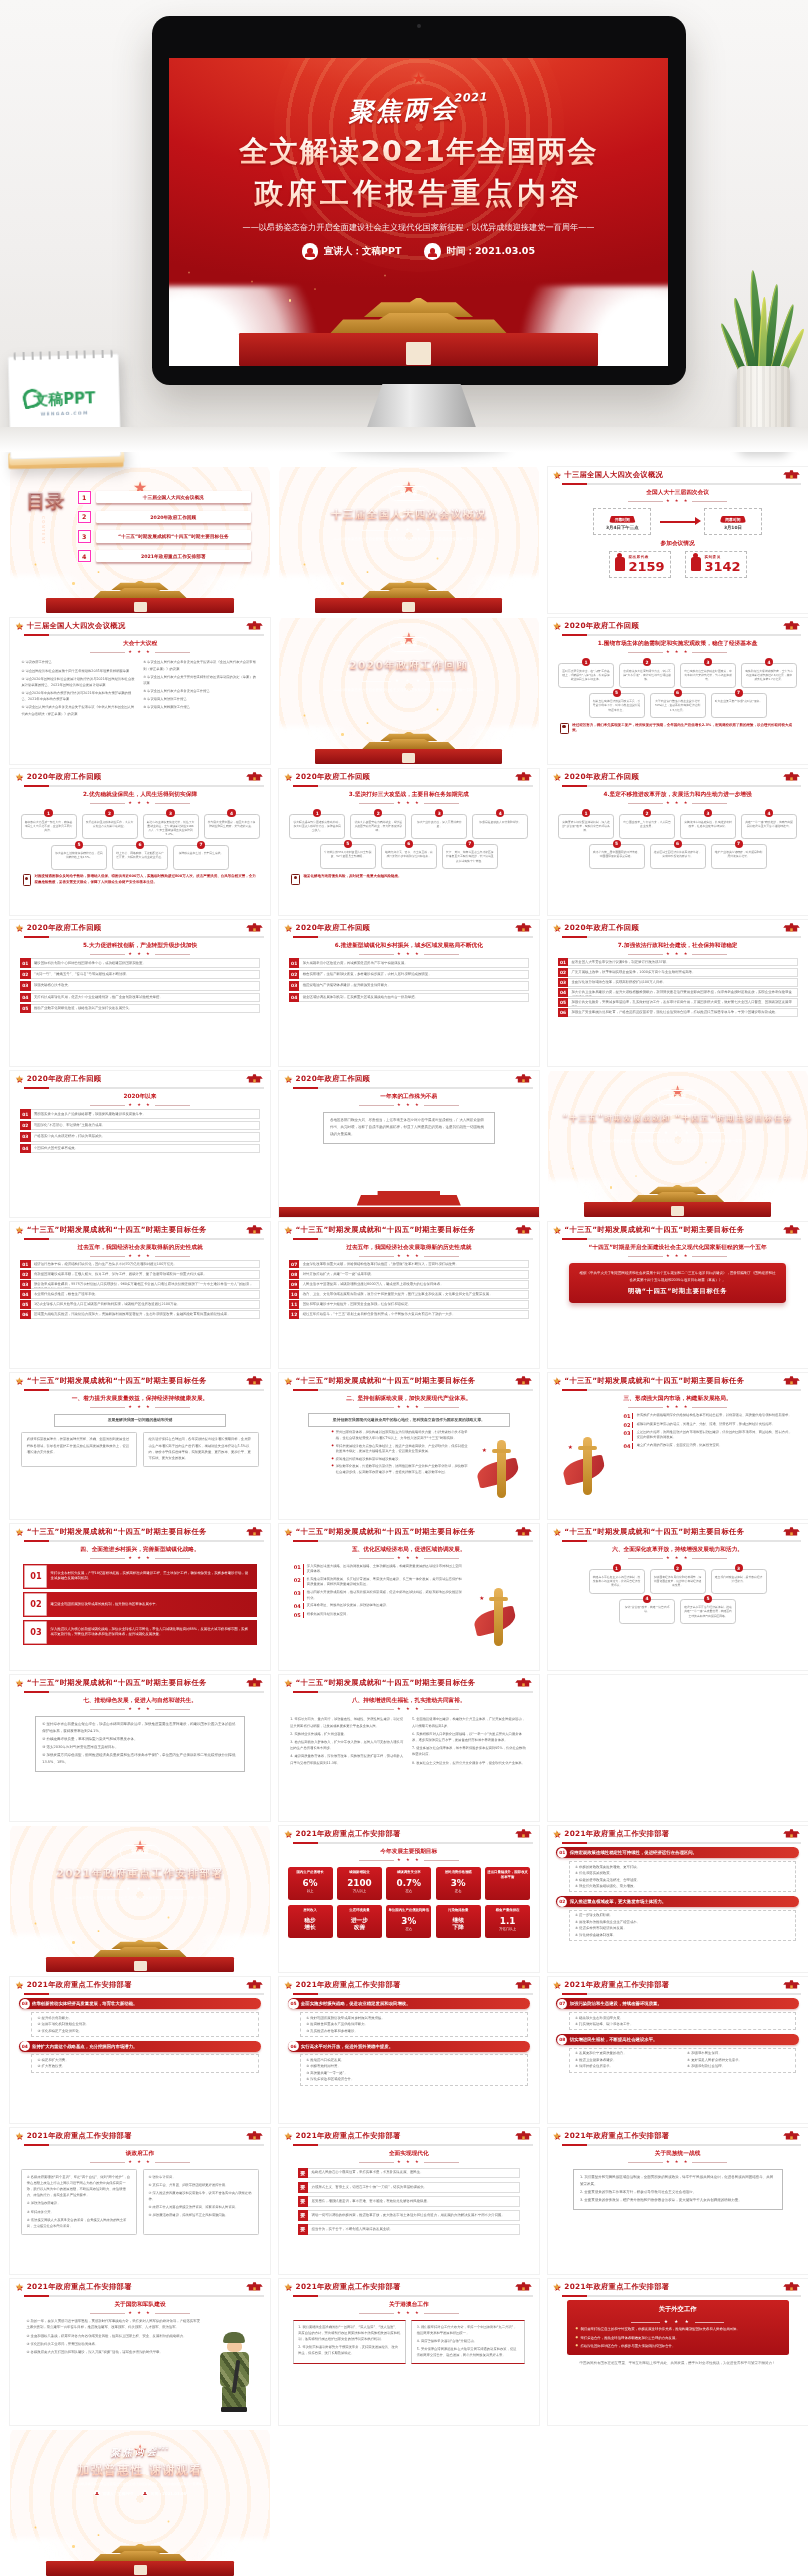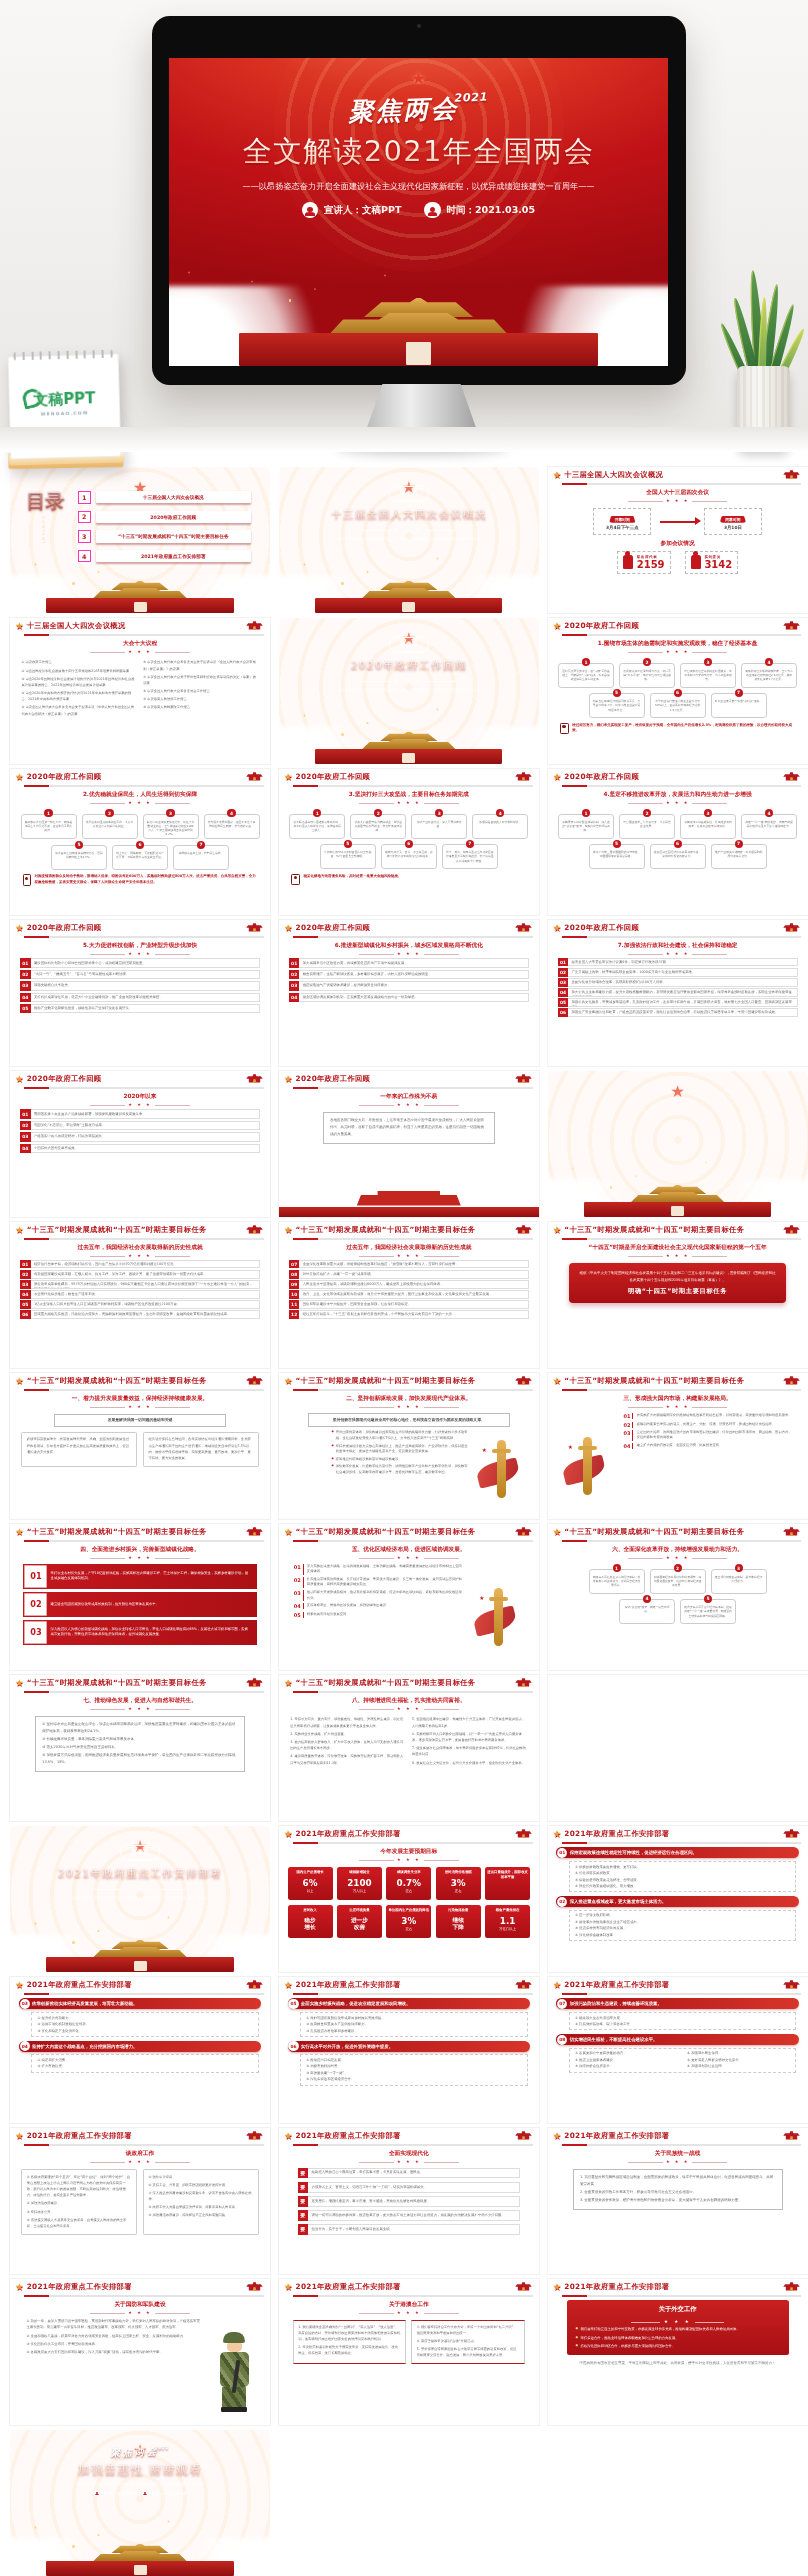--- a/index.html
+++ b/index.html
@@ -22,21 +22,21 @@
   .clouds:before{left:-10%;}
   .clouds:after{right:-10%;background:radial-gradient(circle at 70% 60%,#fff 0 30%,rgba(255,255,255,.75) 55%,rgba(255,255,255,0) 75%);}
   .palace{position:absolute;left:0;right:0;bottom:0;height:24%;}
   .palace .wall{position:absolute;left:14%;right:14%;bottom:0;height:44%;background:linear-gradient(180deg,#c3261f,#8f0e10);border-radius:1.3px;}
   .palace .gate{position:absolute;left:50%;bottom:2%;width:5%;height:30%;margin-left:-2.5%;background:#f3e6d2;border-radius:1.3px;}
   .palace .b1{position:absolute;left:50%;bottom:42%;width:36%;height:30%;margin-left:-18%;background:linear-gradient(180deg,#d9a246,#a9741f);clip-path:polygon(0 100%,100% 100%,92% 30%,72% 30%,66% 0,34% 0,28% 30%,8% 30%);}
   .palace .b2{position:absolute;left:50%;bottom:66%;width:22%;height:26%;margin-left:-11%;background:linear-gradient(180deg,#e2ae4e,#b07a22);clip-path:polygon(0 100%,100% 100%,84% 22%,58% 22%,52% 0,48% 0,42% 22%,16% 22%);}
   .spark{position:absolute;width:2.5px;height:2.5px;border-radius:50%;background:#ffd98a;box-shadow:25px -11.4px 0 -0.6px #ffce6e,-38px -19px 0 -0.6px #ffce6e,57px 5px 0 -1.3px #ffb85c,-69px -1.3px 0 -1.3px #ffb85c,95px -25px 0 -0.6px #ffd98a,-101px -28px 0 -0.6px #ffd98a;}
   .script-logo{font-style:italic;font-weight:900;letter-spacing:2.5px;text-shadow:0 1.3px 1.9px rgba(110,0,0,.55);transform:rotate(-2deg);}
   .script-logo .yr{font-size:.45em;vertical-align:top;letter-spacing:0.6px;margin-left:-3.8px;}
-  .grad-txt{background:linear-gradient(180deg,#ffffff 10%,#ffe3d2 55%,#ffab8d 100%);-webkit-background-clip:text;background-clip:text;color:transparent;filter:drop-shadow(0 1.9px 1.3px rgba(120,0,0,.55));font-weight:400;}
+  .grad-txt{background:linear-gradient(180deg,#ffffff 10%,#ffe3d2 55%,#ffab8d 100%);-webkit-background-clip:text;background-clip:text;color:transparent;filter:drop-shadow(0 1.9px 1.3px rgba(120,0,0,.55));font-weight:700;}
   .cov-sub{opacity:.92;text-align:center;}
   .chips{display:flex;justify-content:center;align-items:center;}
   .chip{display:flex;align-items:center;font-weight:700;}
   .chip .ic{border-radius:50%;background:#fff;position:relative;display:inline-block;}
   .chip .ic i{position:absolute;left:50%;top:28%;width:34%;height:34%;margin-left:-17%;border-radius:50%;background:#c0181c;}
   .chip .ic b{position:absolute;left:50%;bottom:16%;width:58%;height:26%;margin-left:-29%;border-radius:50% 50% 0 0;background:#c0181c;}
   
   .m-screen .script-logo{font-size:25px;margin-top:35px;text-align:center;}
   .m-screen .t1{font-size:29px;text-align:center;margin-top:6.3px;letter-spacing:1.3px;}
   .m-screen .t2{font-size:29px;text-align:center;margin-top:1.3px;letter-spacing:3.8px;}
@@ -173,36 +173,37 @@
   .mt-box{border:0.6px dashed #bbb;padding:2.5px 6.3px 3.8px;text-align:center;position:relative;min-width:58px;}
   .mt-tag{display:inline-block;background:#c3171d;color:#fff;font-size:3.8px;font-weight:700;border-radius:5px;padding:0.9px 5.7px;margin-top:-6.3px;position:relative;z-index:1;clip-path:polygon(8% 0,92% 0,100% 100%,0 100%);}
   .mt-v{font-size:4.4px;font-weight:800;color:#444;margin-top:2.5px;}
   .mt-arrow{width:35px;height:2.5px;background:#c3171d;position:relative;}
   .mt-arrow:after{content:"";position:absolute;right:-5.7px;top:-3.2px;border-left:6.3px solid #c3171d;border-top:4.4px solid transparent;border-bottom:4.4px solid transparent;}
   .mt-att{display:flex;justify-content:center;gap:14px;margin-top:3.8px;}
   .mt-card{border:0.6px dashed #bbb;padding:3.2px 5px;display:flex;align-items:center;gap:3.8px;}
   .mt-fig{width:10px;height:14px;background:#c3171d;border-radius:2.5px 2.5px 1.3px 1.3px;position:relative;}
   .mt-fig:before{content:"";position:absolute;left:2.5px;top:-4.4px;width:5px;height:5px;border-radius:50%;background:#c3171d;}
   .mt-lab{font-size:3.5px;color:#b5181d;font-weight:700;letter-spacing:0.6px;}
-  .mt-num{font-size:10px;font-weight:900;color:#c3171d;}
+  .mt-num{font-size:13px;font-weight:900;color:#c3171d;}
 </style>
 </head>
 <body>
 
 <div class="hero">
   <div class="m-bezel">
       <div class="m-cam"></div>
     </div>
   <div class="m-screen">
     <div class="cover">
       <div class="rings">
           <span class="rstar">★</span>
         </div>
       <div class="script-logo"><span>聚焦两会</span><span class="yr">2021</span></div>
       <div class="t1 grad-txt">全文解读2021年全国两会</div>
+      <div class="t2 grad-txt">政府工作报告重点内容</div>
       <div class="cov-sub">——以昂扬姿态奋力开启全面建设社会主义现代化国家新征程，以优异成绩迎接建党一百周年——</div>
       <div class="chips">
         <div class="chip">
             <span class="ic">
               <i></i>
               <b></b>
             </span>
             <span>宣讲人：文稿PPT</span>
           </div>
         <div class="chip">
@@ -777,20 +778,25 @@
         <span class="rstar">★</span>
       </div>
       <div class="clouds"></div>
       <div class="palace">
         <span class="spark" style="left:24%;top:12%"></span>
         <div class="b2"></div>
         <div class="b1"></div>
         <div class="wall"></div>
         <div class="gate"></div>
       </div>
+      <div style="position: relative; text-align: center; padding-top: 19px;"><span class="badge">第三章</span><div class="ch-t grad-txt sm">“十三五”时期发展成就和 “十四五”时期主要目标任务</div><div class="ch-stars">
+          <i></i>
+          <b>★ ★ ★</b>
+          <i></i>
+        </div><div class="ch-sub">——以昂扬姿态奋力开启全面建设社会主义现代化国家新征程，以优异成绩迎接建党一百周年——</div></div>
     </article>
     <article class="thumb">
       <div class="s-head">
         <span class="s-star">★</span>
         <div class="s-head-t">“十三五”时期发展成就和“十四五”时期主要目标任务</div>
         <span><svg class="s-palace" viewBox="0 0 30 15">
             <path d="M6 15 L6 9 L2 9 L5 5 L12 5 L13 2 L17 2 L18 5 L25 5 L28 9 L24 9 L24 15 Z" fill="#b5181d"></path>
             <rect x="13" y="10" width="4" height="5" fill="#e9a23b"></rect>
           </svg></span>
       </div>

